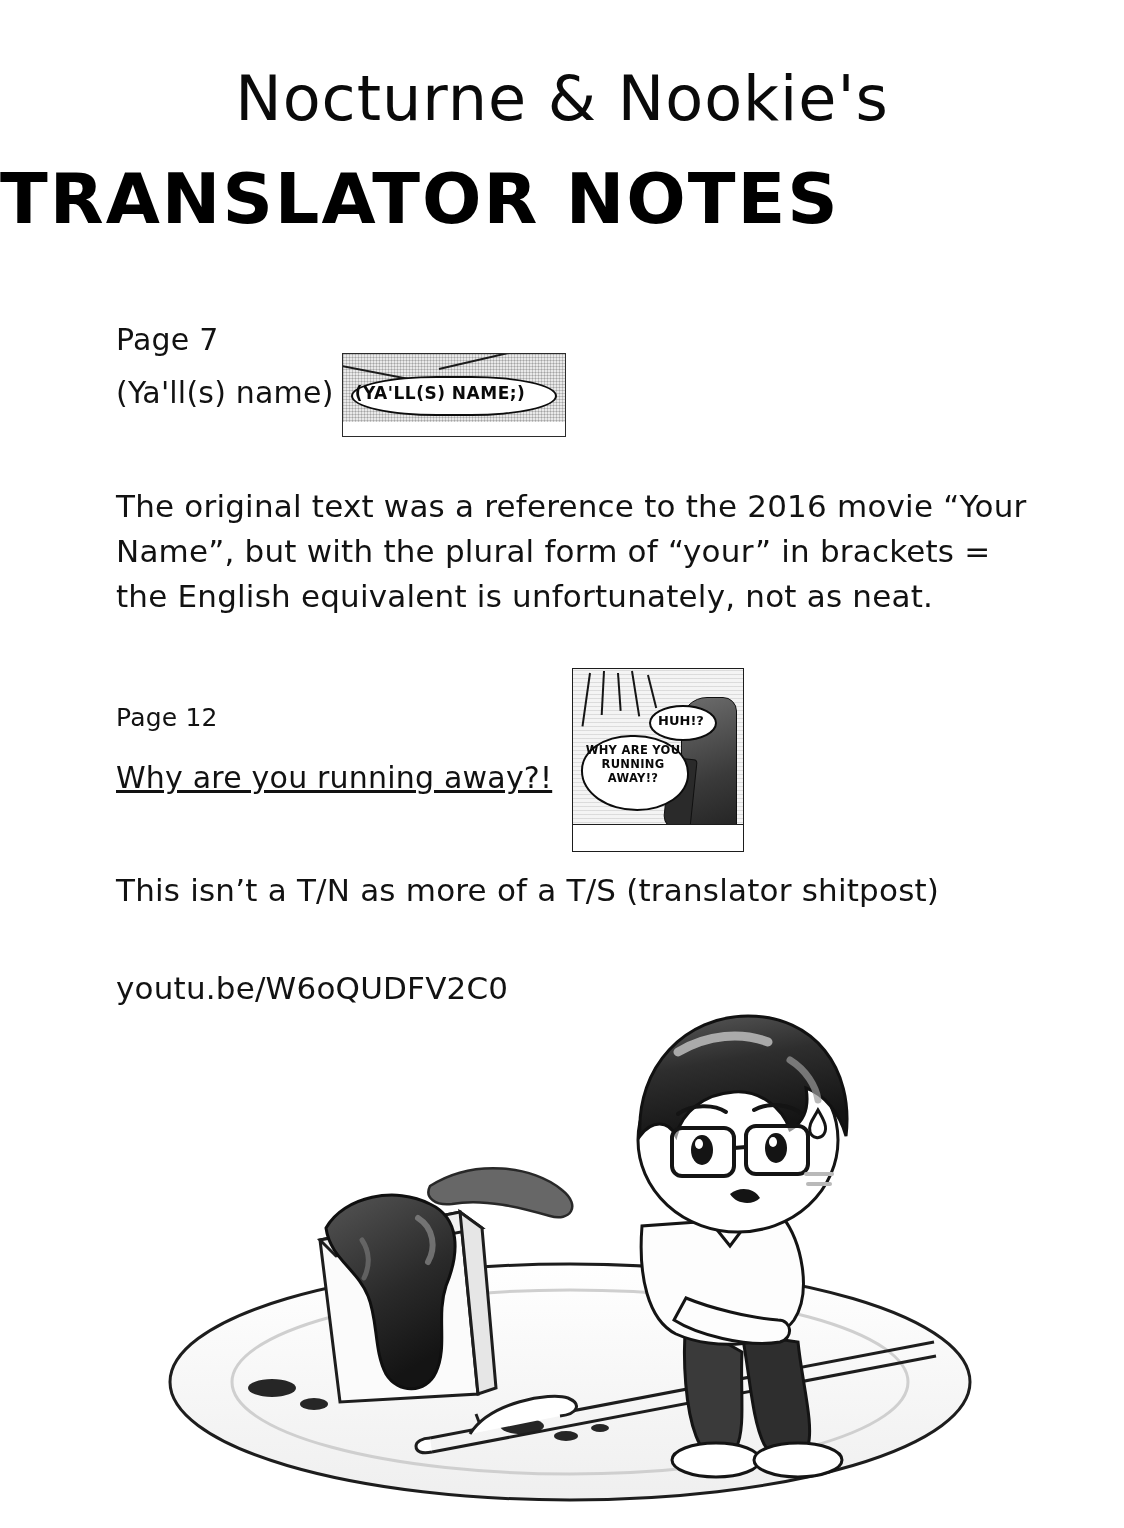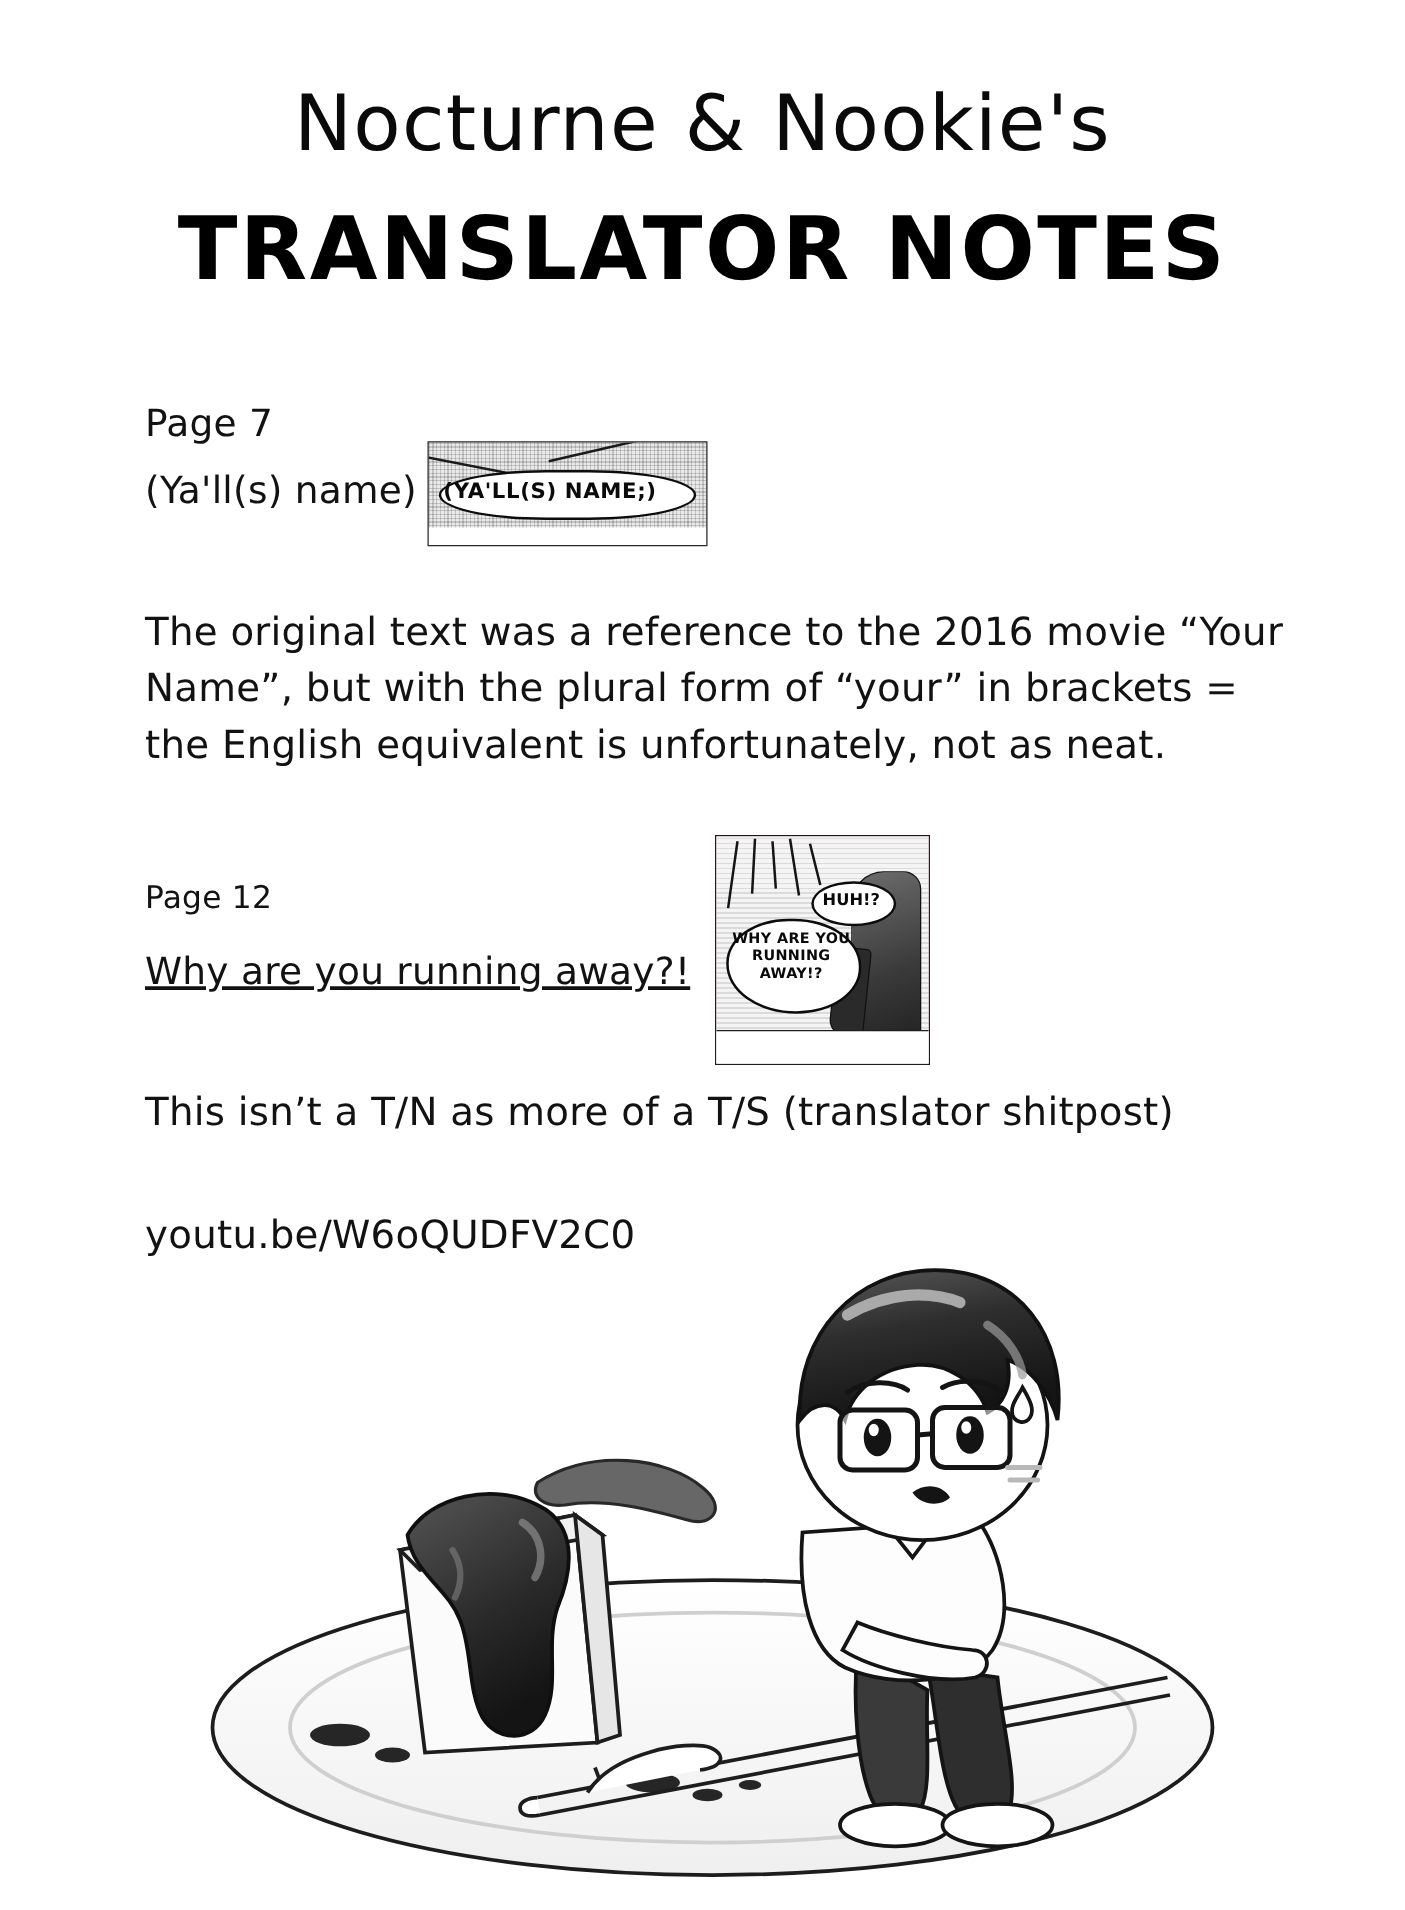--- a/index.html
+++ b/index.html
@@ -34,21 +34,20 @@
     letter-spacing: 1px;
     color: #0a0a0a;
     font-weight: 400;
     white-space: nowrap;
   }
   .title-line-2 {
     position: absolute;
     top: 158px;
     left: 0;
     width: 1124px;
-    text-align: center;
     font-family: "DejaVu Sans", sans-serif;
     font-size: 70px;
     font-weight: 700;
     letter-spacing: 2px;
     color: #000000;
     white-space: nowrap;
   }
 
   
   .note-text {
@@ -160,21 +159,21 @@
     background: #ffffff;
   }
 
   
   .panel-running {
     position: absolute;
     top: 668px;
     left: 572px;
     width: 170px;
     height: 182px;
-    background: #f9a8d4;
+    background: #a21caf;
     border: 1px solid #1d1d1d;
     overflow: hidden;
   }
   .panel-running .bg-tone {
     position: absolute;
     inset: 0;
     background:
       repeating-linear-gradient(0deg, rgba(0,0,0,0.10) 0 1px, rgba(0,0,0,0) 1px 4px),
       #f4f4f4;
   }

